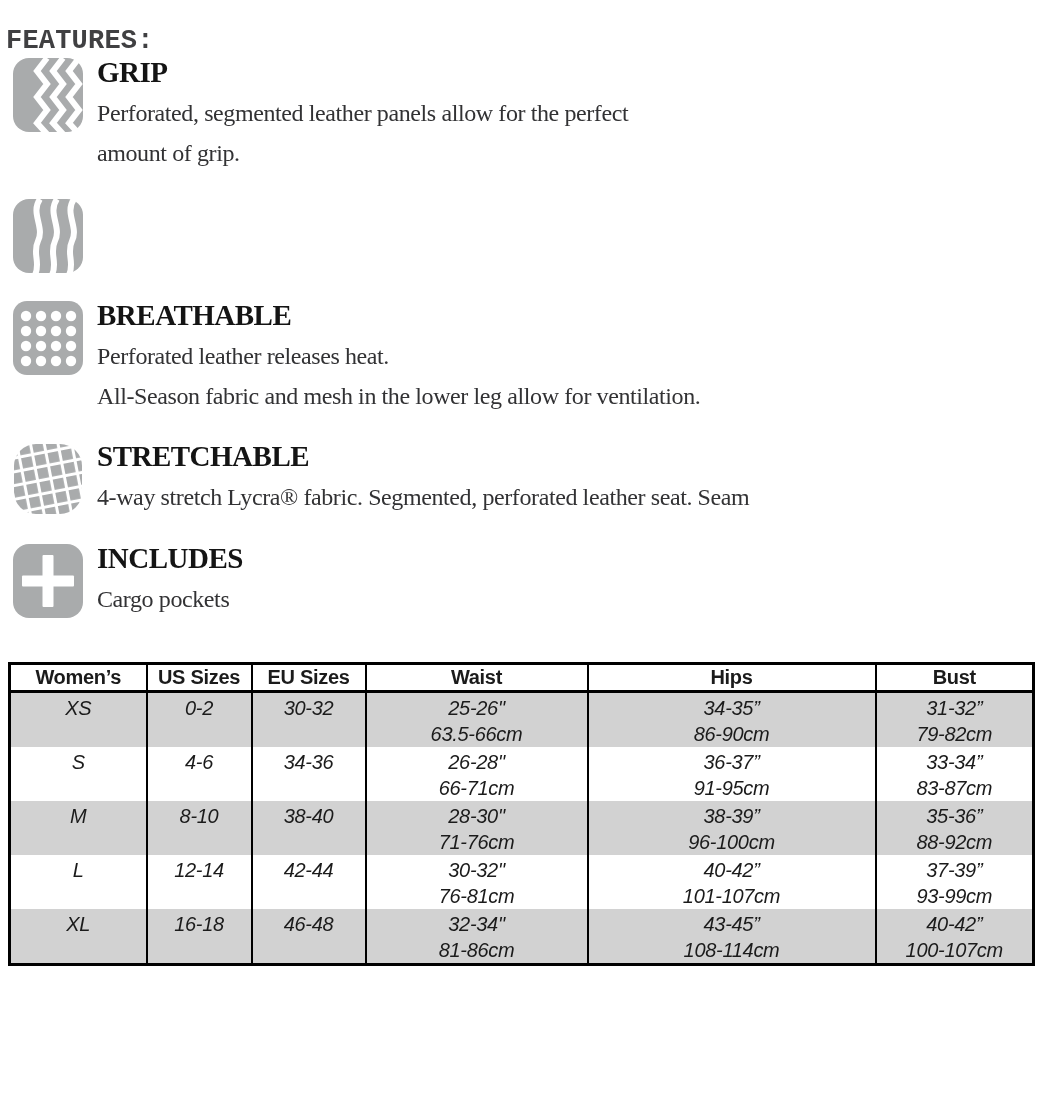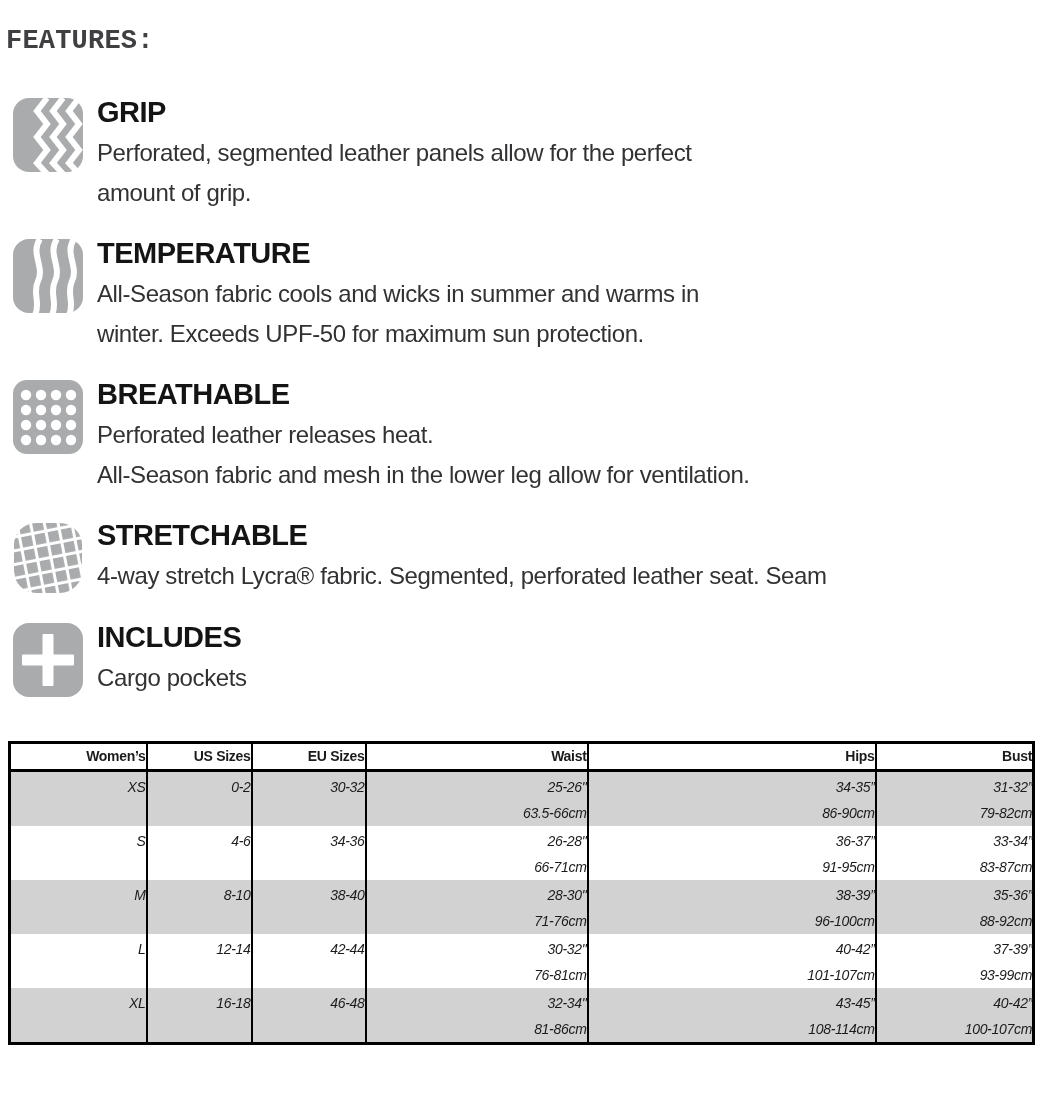--- a/index.html
+++ b/index.html
@@ -21,21 +21,21 @@
   .page { padding: 26px 6px 0 6px; }
 
   .page-title {
     font-size: 27px;
     font-weight: 700;
     color: var(--features-heading);
     letter-spacing: 0.2px;
     font-family: Liberation Mono, monospace;
   }
 
-  .features { margin-top: 40px; padding-left: 6px; }
+  .features { padding-left: 6px; font-family: Liberation Serif, serif; }
   .feature {
     display: flex;
     align-items: flex-start;
     margin-bottom: 24px;
   }
   .feature-icon {
     flex: none;
     width: 72px;
     height: 78px;
     margin-right: 13px;
@@ -65,22 +65,22 @@
   .size-chart-wrap { margin: 42px 0 0 2px; }
   table.size-chart {
     border-collapse: collapse;
     border: 3px solid var(--table-border);
     width: 1024px;
     table-layout: fixed;
   }
   .size-chart th, .size-chart td {
     border-left: 2px solid var(--table-border);
     border-right: 2px solid var(--table-border);
-    text-align: right;
-    font-size: 14px;
+    text-align: center;
+    font-size: 20px;
     color: #1b1b1b;
     letter-spacing: -0.3px;
   }
   .size-chart thead th {
     font-weight: 700;
     height: 28px;
     border-bottom: 3px solid var(--table-border);
     background: #ffffff;
   }
   .size-chart tbody td {
@@ -120,25 +120,20 @@
 
     <section class="feature">
       <span class="feature-icon">
         <svg viewBox="0 0 72 78" aria-hidden="true">
           <rect class="icon-bg" x="1" y="2" width="70" height="74" rx="16"></rect>
           <path class="icon-stroke" d="M28 2 C18 16 33 30 26 44 C20 56 29 66 23 78"></path>
           <path class="icon-stroke" d="M45 2 C35 16 50 30 43 44 C37 56 46 66 40 78"></path>
           <path class="icon-stroke" d="M62 2 C52 16 67 30 60 44 C54 56 63 66 57 78"></path>
         </svg>
       </span>
-      <div class="feature-text">
-        <h2 class="feature-title">TEMPERATURE</h2>
-        <p class="feature-line">All-Season fabric cools and wicks in summer and warms in</p>
-        <p class="feature-line">winter. Exceeds UPF-50 for maximum sun protection.</p>
-      </div>
     </section>
 
     <section class="feature">
       <span class="feature-icon">
         <svg viewBox="0 0 72 78" aria-hidden="true">
           <rect class="icon-bg" x="1" y="2" width="70" height="74" rx="14"></rect>
           <g class="icon-white">
             <circle cx="14" cy="17" r="5.2"></circle>
               <circle cx="29" cy="17" r="5.2"></circle>
               <circle cx="44" cy="17" r="5.2"></circle>

